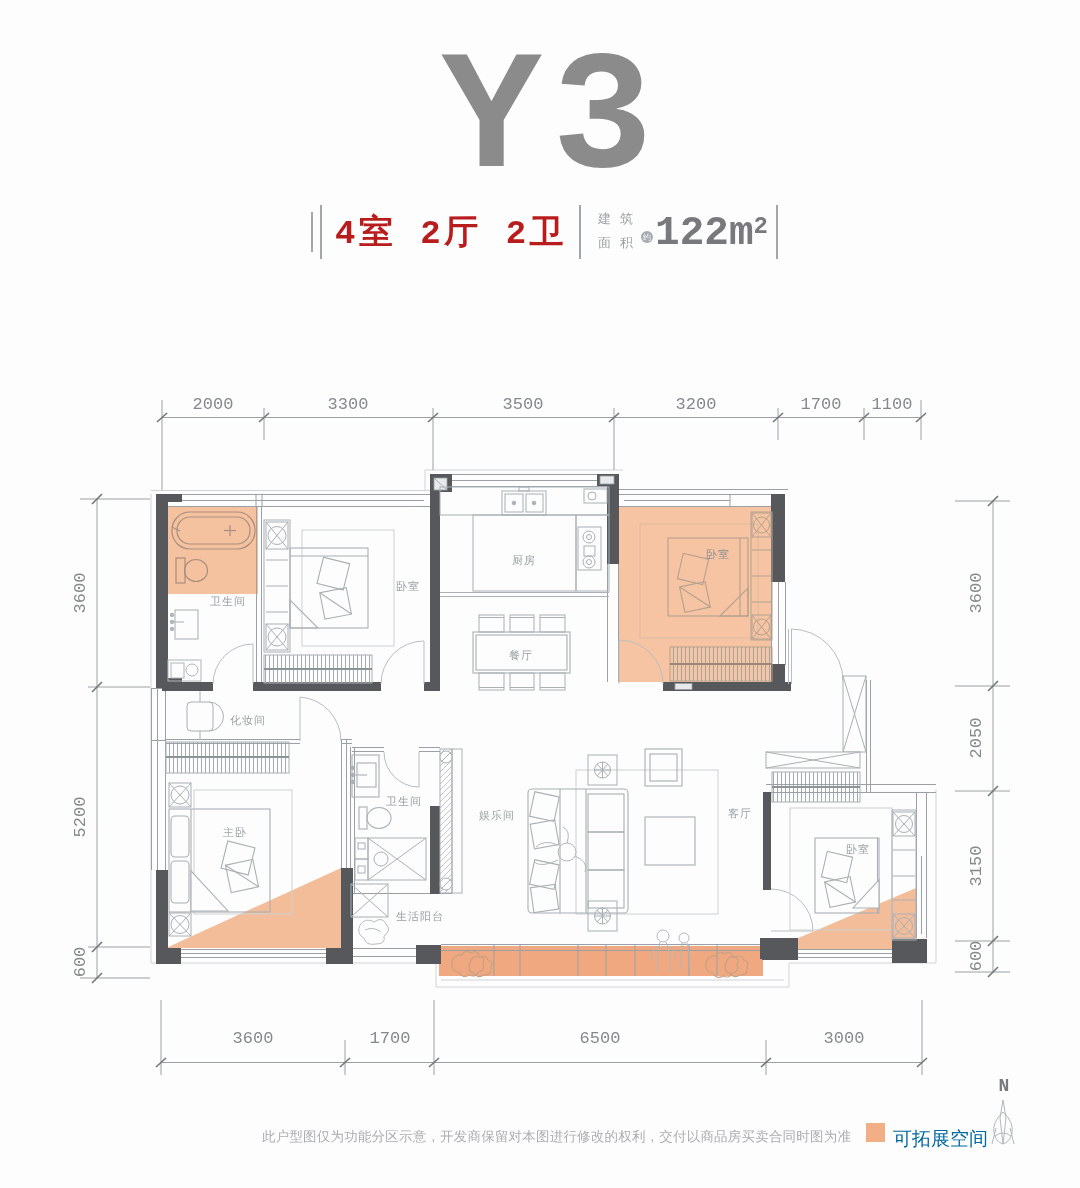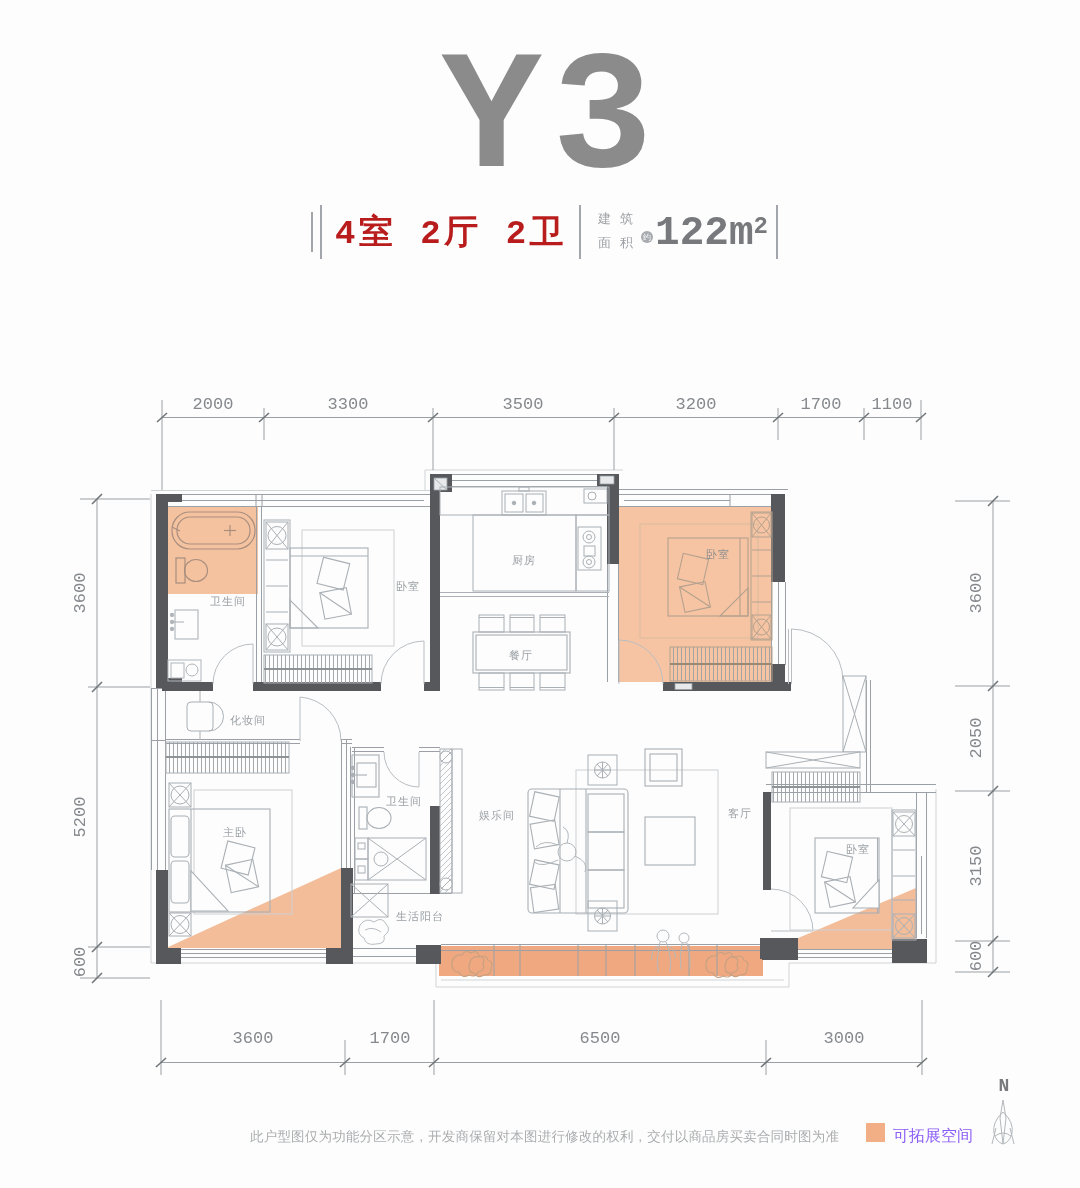--- a/index.html
+++ b/index.html
@@ -748,17 +748,17 @@
       <text x="1004" y="1091" font-size="18" font-weight="bold" fill="#77797c" text-anchor="middle">N</text>
       <g stroke="#b3b8bc" stroke-width="1" fill="none">
         <path d="M1003,1100 L1006,1118 L1003,1144 L1000,1118 Z"></path>
         <path d="M1003,1112 Q992,1122 994,1133 Q996,1142 1003,1144 Q1010,1142 1012,1133 Q1014,1122 1003,1112 Z"></path>
         <path d="M996,1128 L992,1144 M1010,1128 L1014,1144 M995,1136 Q1003,1130 1011,1136"></path>
       </g>
     </g>
     </g>
   </svg>
 
-  <div class="abs" style="left:250px;top:1128px;font-size:13.5px;color:#abadaf;letter-spacing:0.2px;">此户型图仅为功能分区示意，开发商保留对本图进行修改的权利，交付以商品房买卖合同时图为准</div>
+  <div class="abs" style="left:262px;top:1128px;font-size:13.5px;color:#abadaf;letter-spacing:0.2px;">此户型图仅为功能分区示意，开发商保留对本图进行修改的权利，交付以商品房买卖合同时图为准</div>
 
   <div class="abs" style="left:866px;top:1123px;width:19px;height:19px;background:#f2ae85;"></div>
-  <div class="abs" style="left:893px;top:1126px;font-size:16px;color:#8b5cf6;">可拓展空间</div>
+  <div class="abs" style="left:893px;top:1126px;font-size:19px;color:#0369a1;">可拓展空间</div>
 </div>
 
 </body></html>

